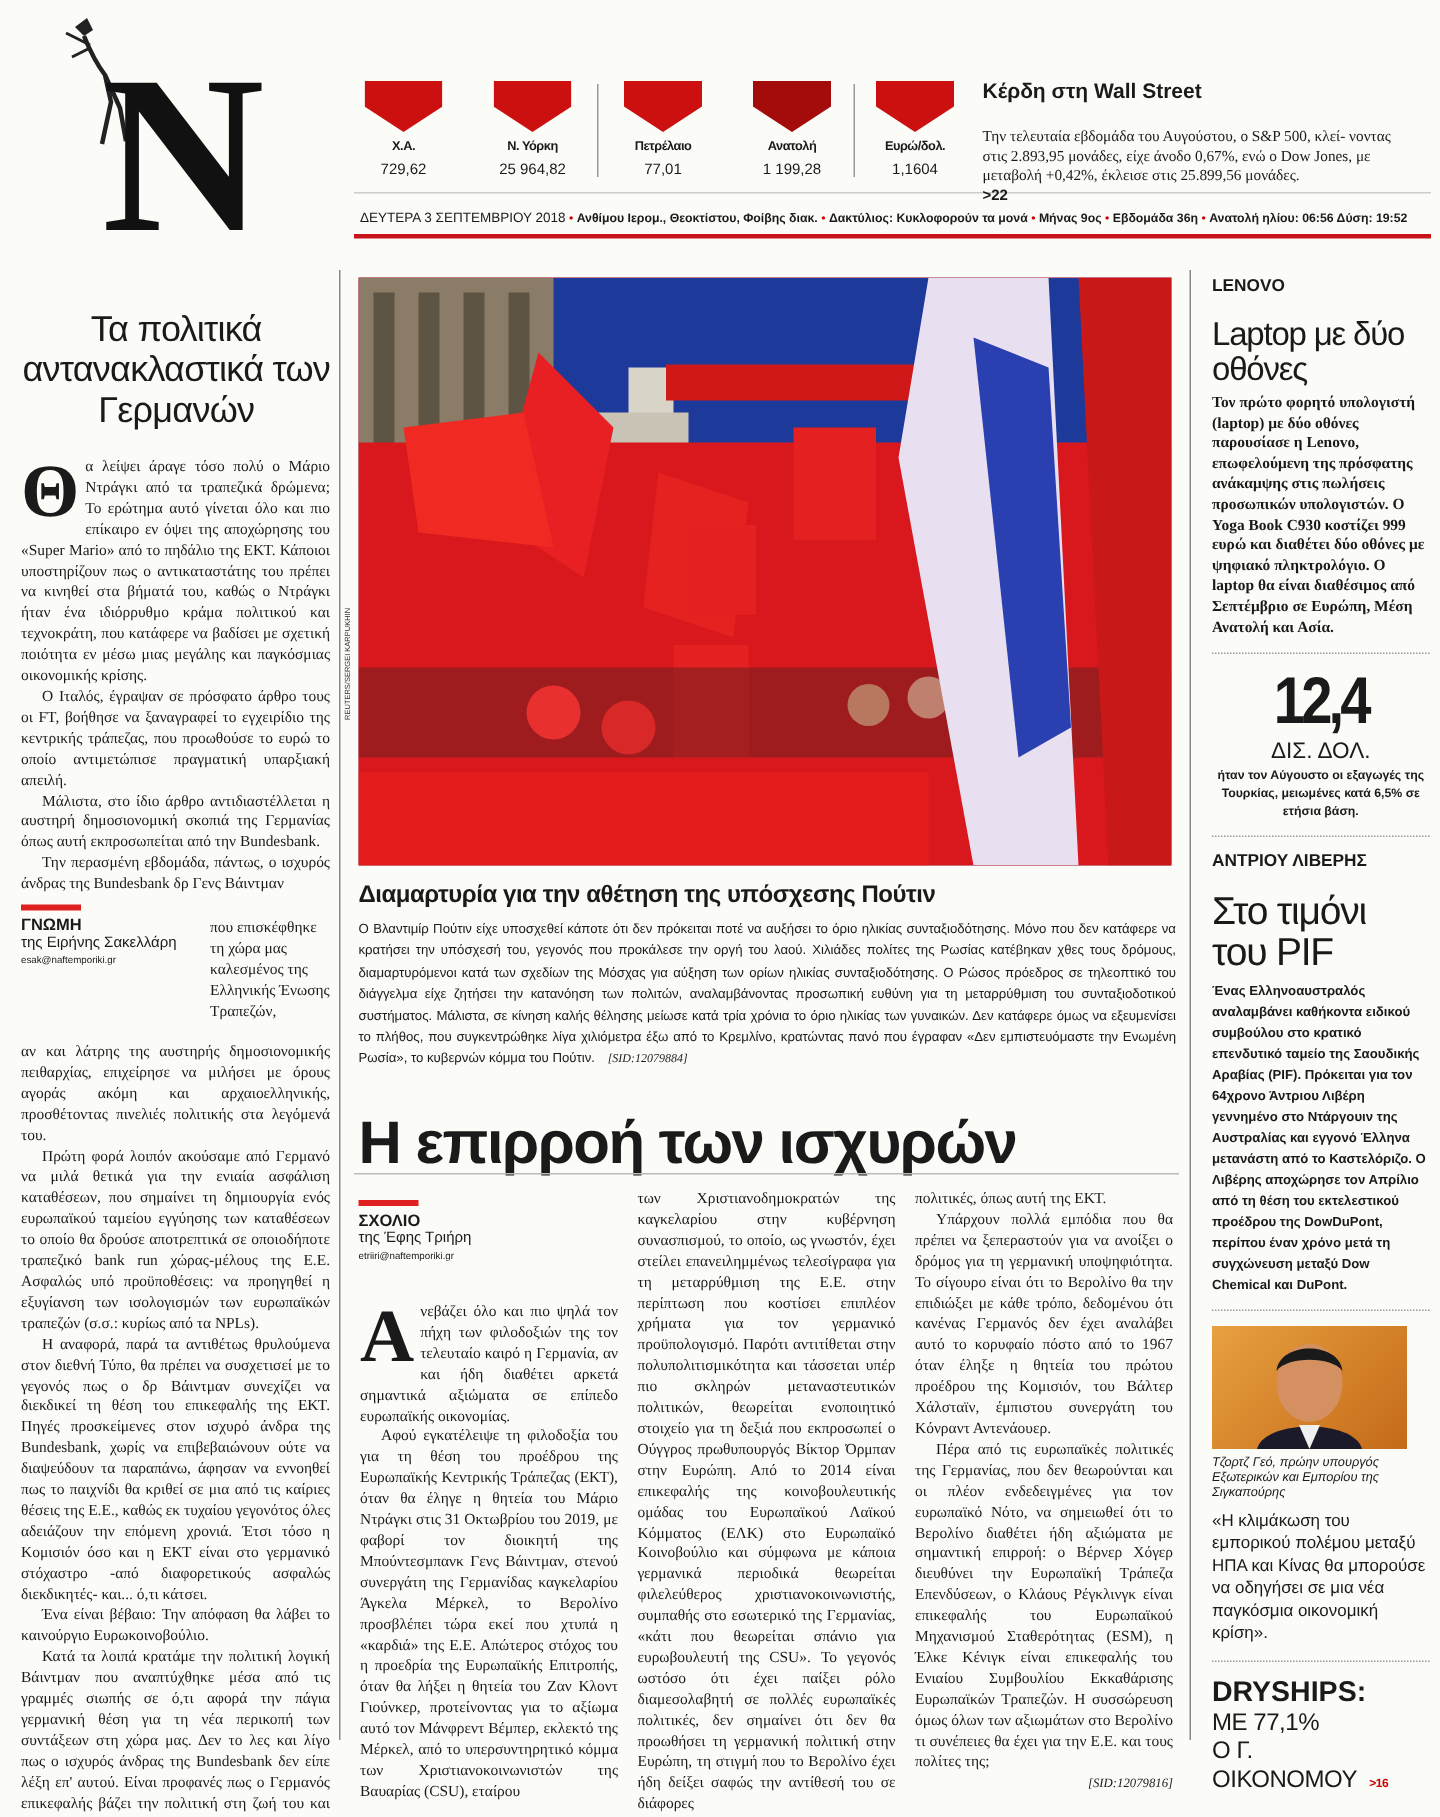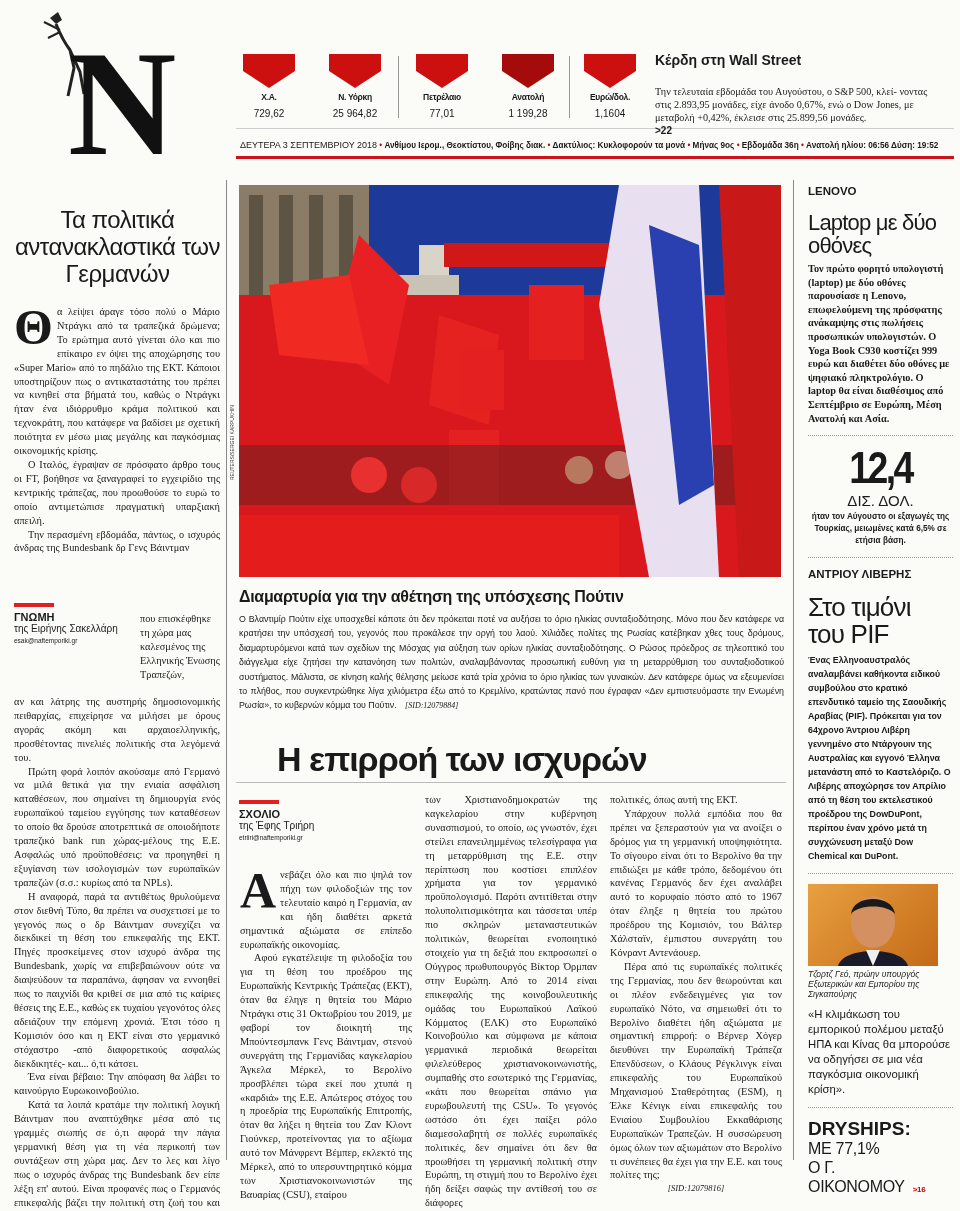--- a/index.html
+++ b/index.html
@@ -53,21 +53,21 @@
   
   #photo { left: 239px; top: 185px; width: 542px; height: 392px; overflow: hidden; background: #c8141a; }
   #photo svg { width: 100%; height: 100%; display: block; }
   #photo-credit { left: 229px; top: 480px; font-size: 5px; font-family: "Liberation Sans", sans-serif; transform: rotate(-90deg); transform-origin: left top; white-space: nowrap; color: #333; }
 
   #main-head { left: 239px; top: 588px; width: 545px; font-family: "Liberation Sans", sans-serif; font-weight: bold; font-size: 16px; letter-spacing: -0.3px; }
   #main-lead { left: 239px; top: 612px; width: 545px; font-family: "Liberation Sans", sans-serif; font-size: 8.8px; line-height: 14.4px; text-align: justify; }
   #main-lead .sid { display: inline; font-size: 8px; margin-left: 6px; }
 
   
-  #art2-title { left: 239px; top: 740px; width: 540px; font-family: "Liberation Sans", sans-serif; font-size: 34px; letter-spacing: -1px; margin-left: 38px; }
+  #art2-title { left: 239px; top: 740px; width: 540px; font-family: "Liberation Sans", sans-serif; font-size: 40px; letter-spacing: -1px; }
   #art2-rule { left: 236px; top: 782px; width: 550px; height: 1px; background: #bbb; }
   #art2-byline { left: 239px; top: 800px; width: 170px; }
   #art2-byline .bar { width: 40px; height: 4px; background: #e02020; margin-bottom: 4px; }
   #art2-byline .k { font-family: "Liberation Sans", sans-serif; font-weight: bold; font-size: 11px; }
   #art2-byline .a { font-family: "Liberation Sans", sans-serif; font-size: 10px; }
   #art2-byline .e { font-family: "Liberation Sans", sans-serif; font-size: 6.5px; margin-top: 3px; }
   #art2-c1 { left: 240px; top: 868px; width: 172px; }
   #art2-c2 { left: 425px; top: 793px; width: 172px; }
   #art2-c3 { left: 610px; top: 793px; width: 172px; }
 
@@ -152,20 +152,21 @@
 <div id="redrule" class="abs"></div>
 
 <div class="abs vrule" style="left:226px; top:180px; height:980px"></div>
 <div class="abs vrule" style="left:793px; top:180px; height:980px"></div>
 
 <h1 id="left-title" class="abs">Τα πολιτικά αντανακλαστικά των Γερμανών</h1>
 
 <div id="left-col-1" class="abs body-text">
   <p class="noind"><span class="dropcap">Θ</span><span>α λείψει άραγε τόσο πολύ ο Μάριο Ντράγκι από τα τραπεζικά δρώμενα; Το ερώτημα αυτό γίνεται όλο και πιο επίκαιρο εν όψει της αποχώρησης του «Super Mario» από το πηδάλιο της ΕΚΤ. Κάποιοι υποστηρίζουν πως ο αντικαταστάτης του πρέπει να κινηθεί στα βήματά του, καθώς ο Ντράγκι ήταν ένα ιδιόρρυθμο κράμα πολιτικού και τεχνοκράτη, που κατάφερε να βαδίσει με σχετική ποιότητα εν μέσω μιας μεγάλης και παγκόσμιας οικονομικής κρίσης.</span></p>
   <p>Ο Ιταλός, έγραψαν σε πρόσφατο άρθρο τους οι FT, βοήθησε να ξαναγραφεί το εγχειρίδιο της κεντρικής τράπεζας, που προωθούσε το ευρώ το οποίο αντιμετώπισε πραγματική υπαρξιακή απειλή.</p>
+  <p>Μάλιστα, στο ίδιο άρθρο αντιδιαστέλλεται η αυστηρή δημοσιονομική σκοπιά της Γερμανίας όπως αυτή εκπροσωπείται από την Bundesbank.</p>
   <p>Την περασμένη εβδομάδα, πάντως, ο ισχυρός άνδρας της Bundesbank δρ Γενς Βάιντμαν</p>
 </div>
 
 <div id="left-byline" class="abs">
   <div class="bar"></div>
   <div class="k">ΓΝΩΜΗ</div>
   <div class="a">της Ειρήνης Σακελλάρη</div>
   <div class="e">esak@naftemporiki.gr</div>
 </div>
 <div id="left-wrap" class="abs body-text">
@@ -231,21 +232,21 @@
   <p class="noind"><span class="dropcap">Α</span><span>νεβάζει όλο και πιο ψηλά τον πήχη των φιλοδοξιών της τον τελευταίο καιρό η Γερμανία, αν και ήδη διαθέτει αρκετά σημαντικά αξιώματα σε επίπεδο ευρωπαϊκής οικονομίας.</span></p>
   <p>Αφού εγκατέλειψε τη φιλοδοξία του για τη θέση του προέδρου της Ευρωπαϊκής Κεντρικής Τράπεζας (ΕΚΤ), όταν θα έληγε η θητεία του Μάριο Ντράγκι στις 31 Οκτωβρίου του 2019, με φαβορί τον διοικητή της Μπούντεσμπανκ Γενς Βάιντμαν, στενού συνεργάτη της Γερμανίδας καγκελαρίου Άγκελα Μέρκελ, το Βερολίνο προσβλέπει τώρα εκεί που χτυπά η «καρδιά» της Ε.Ε. Απώτερος στόχος του η προεδρία της Ευρωπαϊκής Επιτροπής, όταν θα λήξει η θητεία του Ζαν Κλοντ Γιούνκερ, προτείνοντας για το αξίωμα αυτό τον Μάνφρεντ Βέμπερ, εκλεκτό της Μέρκελ, από το υπερσυντηρητικό κόμμα των Χριστιανοκοινωνιστών της Βαυαρίας (CSU), εταίρου</p>
 </div>
 <div id="art2-c2" class="abs body-text">
   <p class="noind">των Χριστιανοδημοκρατών της καγκελαρίου στην κυβέρνηση συνασπισμού, το οποίο, ως γνωστόν, έχει στείλει επανειλημμένως τελεσίγραφα για τη μεταρρύθμιση της Ε.Ε. στην περίπτωση που κοστίσει επιπλέον χρήματα για τον γερμανικό προϋπολογισμό. Παρότι αντιτίθεται στην πολυπολιτισμικότητα και τάσσεται υπέρ πιο σκληρών μεταναστευτικών πολιτικών, θεωρείται ενοποιητικό στοιχείο για τη δεξιά που εκπροσωπεί ο Ούγγρος πρωθυπουργός Βίκτορ Όρμπαν στην Ευρώπη. Από το 2014 είναι επικεφαλής της κοινοβουλευτικής ομάδας του Ευρωπαϊκού Λαϊκού Κόμματος (ΕΛΚ) στο Ευρωπαϊκό Κοινοβούλιο και σύμφωνα με κάποια γερμανικά περιοδικά θεωρείται φιλελεύθερος χριστιανοκοινωνιστής, συμπαθής στο εσωτερικό της Γερμανίας, «κάτι που θεωρείται σπάνιο για ευρωβουλευτή της CSU». Το γεγονός ωστόσο ότι έχει παίξει ρόλο διαμεσολαβητή σε πολλές ευρωπαϊκές πολιτικές, δεν σημαίνει ότι δεν θα προωθήσει τη γερμανική πολιτική στην Ευρώπη, τη στιγμή που το Βερολίνο έχει ήδη δείξει σαφώς την αντίθεσή του σε διάφορες</p>
 </div>
 <div id="art2-c3" class="abs body-text">
   <p class="noind">πολιτικές, όπως αυτή της ΕΚΤ.</p>
   <p>Υπάρχουν πολλά εμπόδια που θα πρέπει να ξεπεραστούν για να ανοίξει ο δρόμος για τη γερμανική υποψηφιότητα. Το σίγουρο είναι ότι το Βερολίνο θα την επιδιώξει με κάθε τρόπο, δεδομένου ότι κανένας Γερμανός δεν έχει αναλάβει αυτό το κορυφαίο πόστο από το 1967 όταν έληξε η θητεία του πρώτου προέδρου της Κομισιόν, του Βάλτερ Χάλσταϊν, έμπιστου συνεργάτη του Κόνραντ Αντενάουερ.</p>
   <p>Πέρα από τις ευρωπαϊκές πολιτικές της Γερμανίας, που δεν θεωρούνται και οι πλέον ενδεδειγμένες για τον ευρωπαϊκό Νότο, να σημειωθεί ότι το Βερολίνο διαθέτει ήδη αξιώματα με σημαντική επιρροή: ο Βέρνερ Χόγερ διευθύνει την Ευρωπαϊκή Τράπεζα Επενδύσεων, ο Κλάους Ρέγκλινγκ είναι επικεφαλής του Ευρωπαϊκού Μηχανισμού Σταθερότητας (ESM), η Έλκε Κένιγκ είναι επικεφαλής του Ενιαίου Συμβουλίου Εκκαθάρισης Ευρωπαϊκών Τραπεζών. Η συσσώρευση όμως όλων των αξιωμάτων στο Βερολίνο τι συνέπειες θα έχει για την Ε.Ε. και τους πολίτες της;</p>
-  <div class="sid" style="text-align:center">[SID:12079816]</div>
+  <div class="sid" style="text-align:right">[SID:12079816]</div>
 </div>
 
 <div id="rc" class="abs">
   <div>
     <div class="kicker">LENOVO</div>
     <div class="rtitle">Laptop με δύο οθόνες</div>
     <div class="rbody">Τον πρώτο φορητό υπολογιστή (laptop) με δύο οθόνες παρουσίασε η Lenovo, επωφελούμενη της πρόσφατης ανάκαμψης στις πωλήσεις προσωπικών υπολογιστών. Ο Yoga Book C930 κοστίζει 999 ευρώ και διαθέτει δύο οθόνες με ψηφιακό πληκτρολόγιο. Ο laptop θα είναι διαθέσιμος από Σεπτέμβριο σε Ευρώπη, Μέση Ανατολή και Ασία.</div>
   </div>
   <div class="sep"></div>
   <div>

